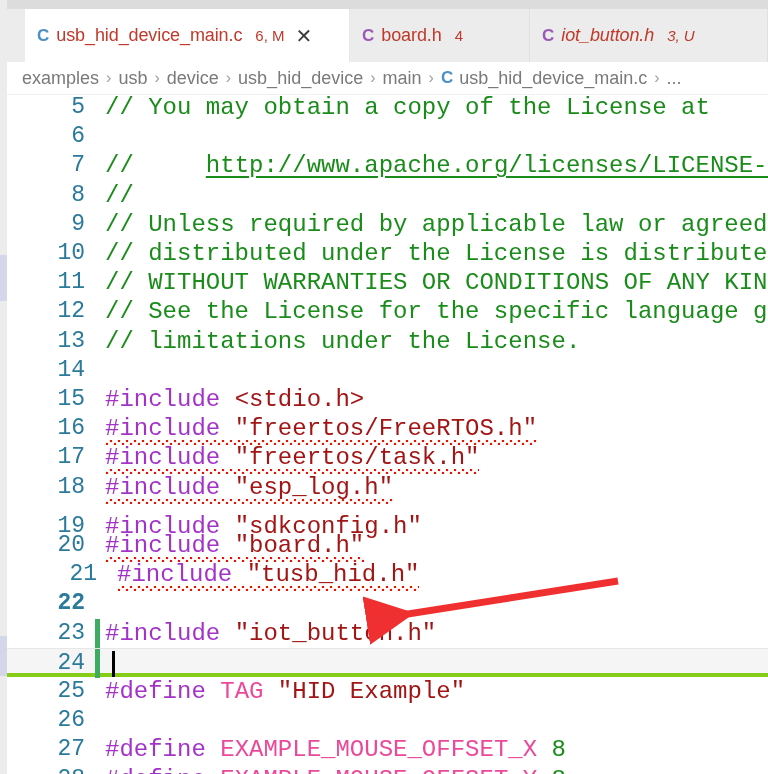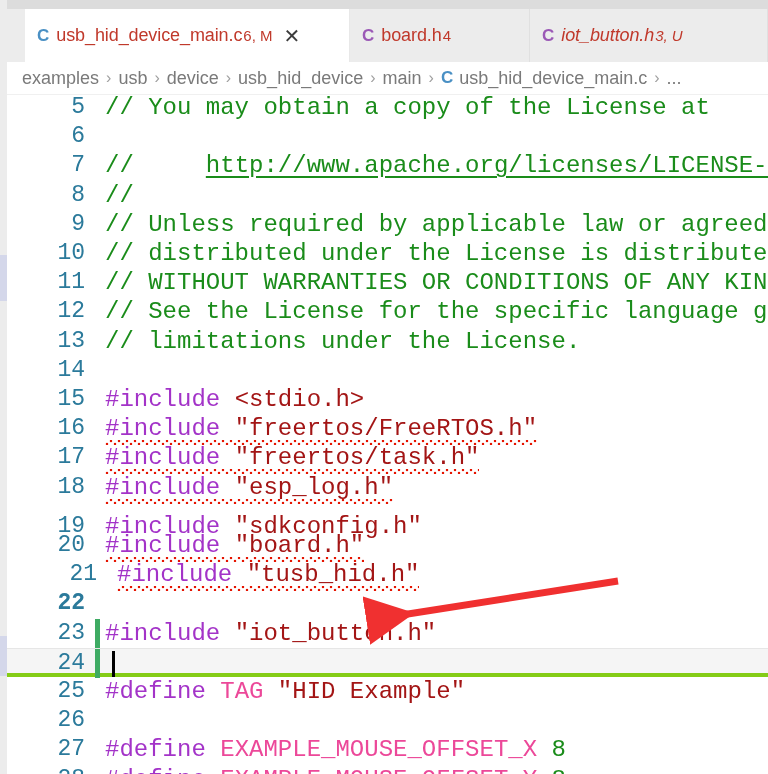--- a/index.html
+++ b/index.html
@@ -74,21 +74,21 @@
   .tab-icon.c-hdr { color: #9b59b6; }
   .tab-label {
     font-size: 18px;
     color: #c0392b;
     letter-spacing: -0.1px;
   }
   .tab-label.preview { font-style: italic; }
   .tab-badge {
     font-size: 15px;
     color: #c0392b;
-    margin-left: 1px;
+    margin-left: 13px;
   }
   .tab-badge.preview { font-style: italic; }
   .tab-close {
     margin-left: 11px;
     font-size: 20px;
     color: #3c3c3c;
     line-height: 1;
     font-family: "Liberation Sans", sans-serif;
     cursor: pointer;
   }

